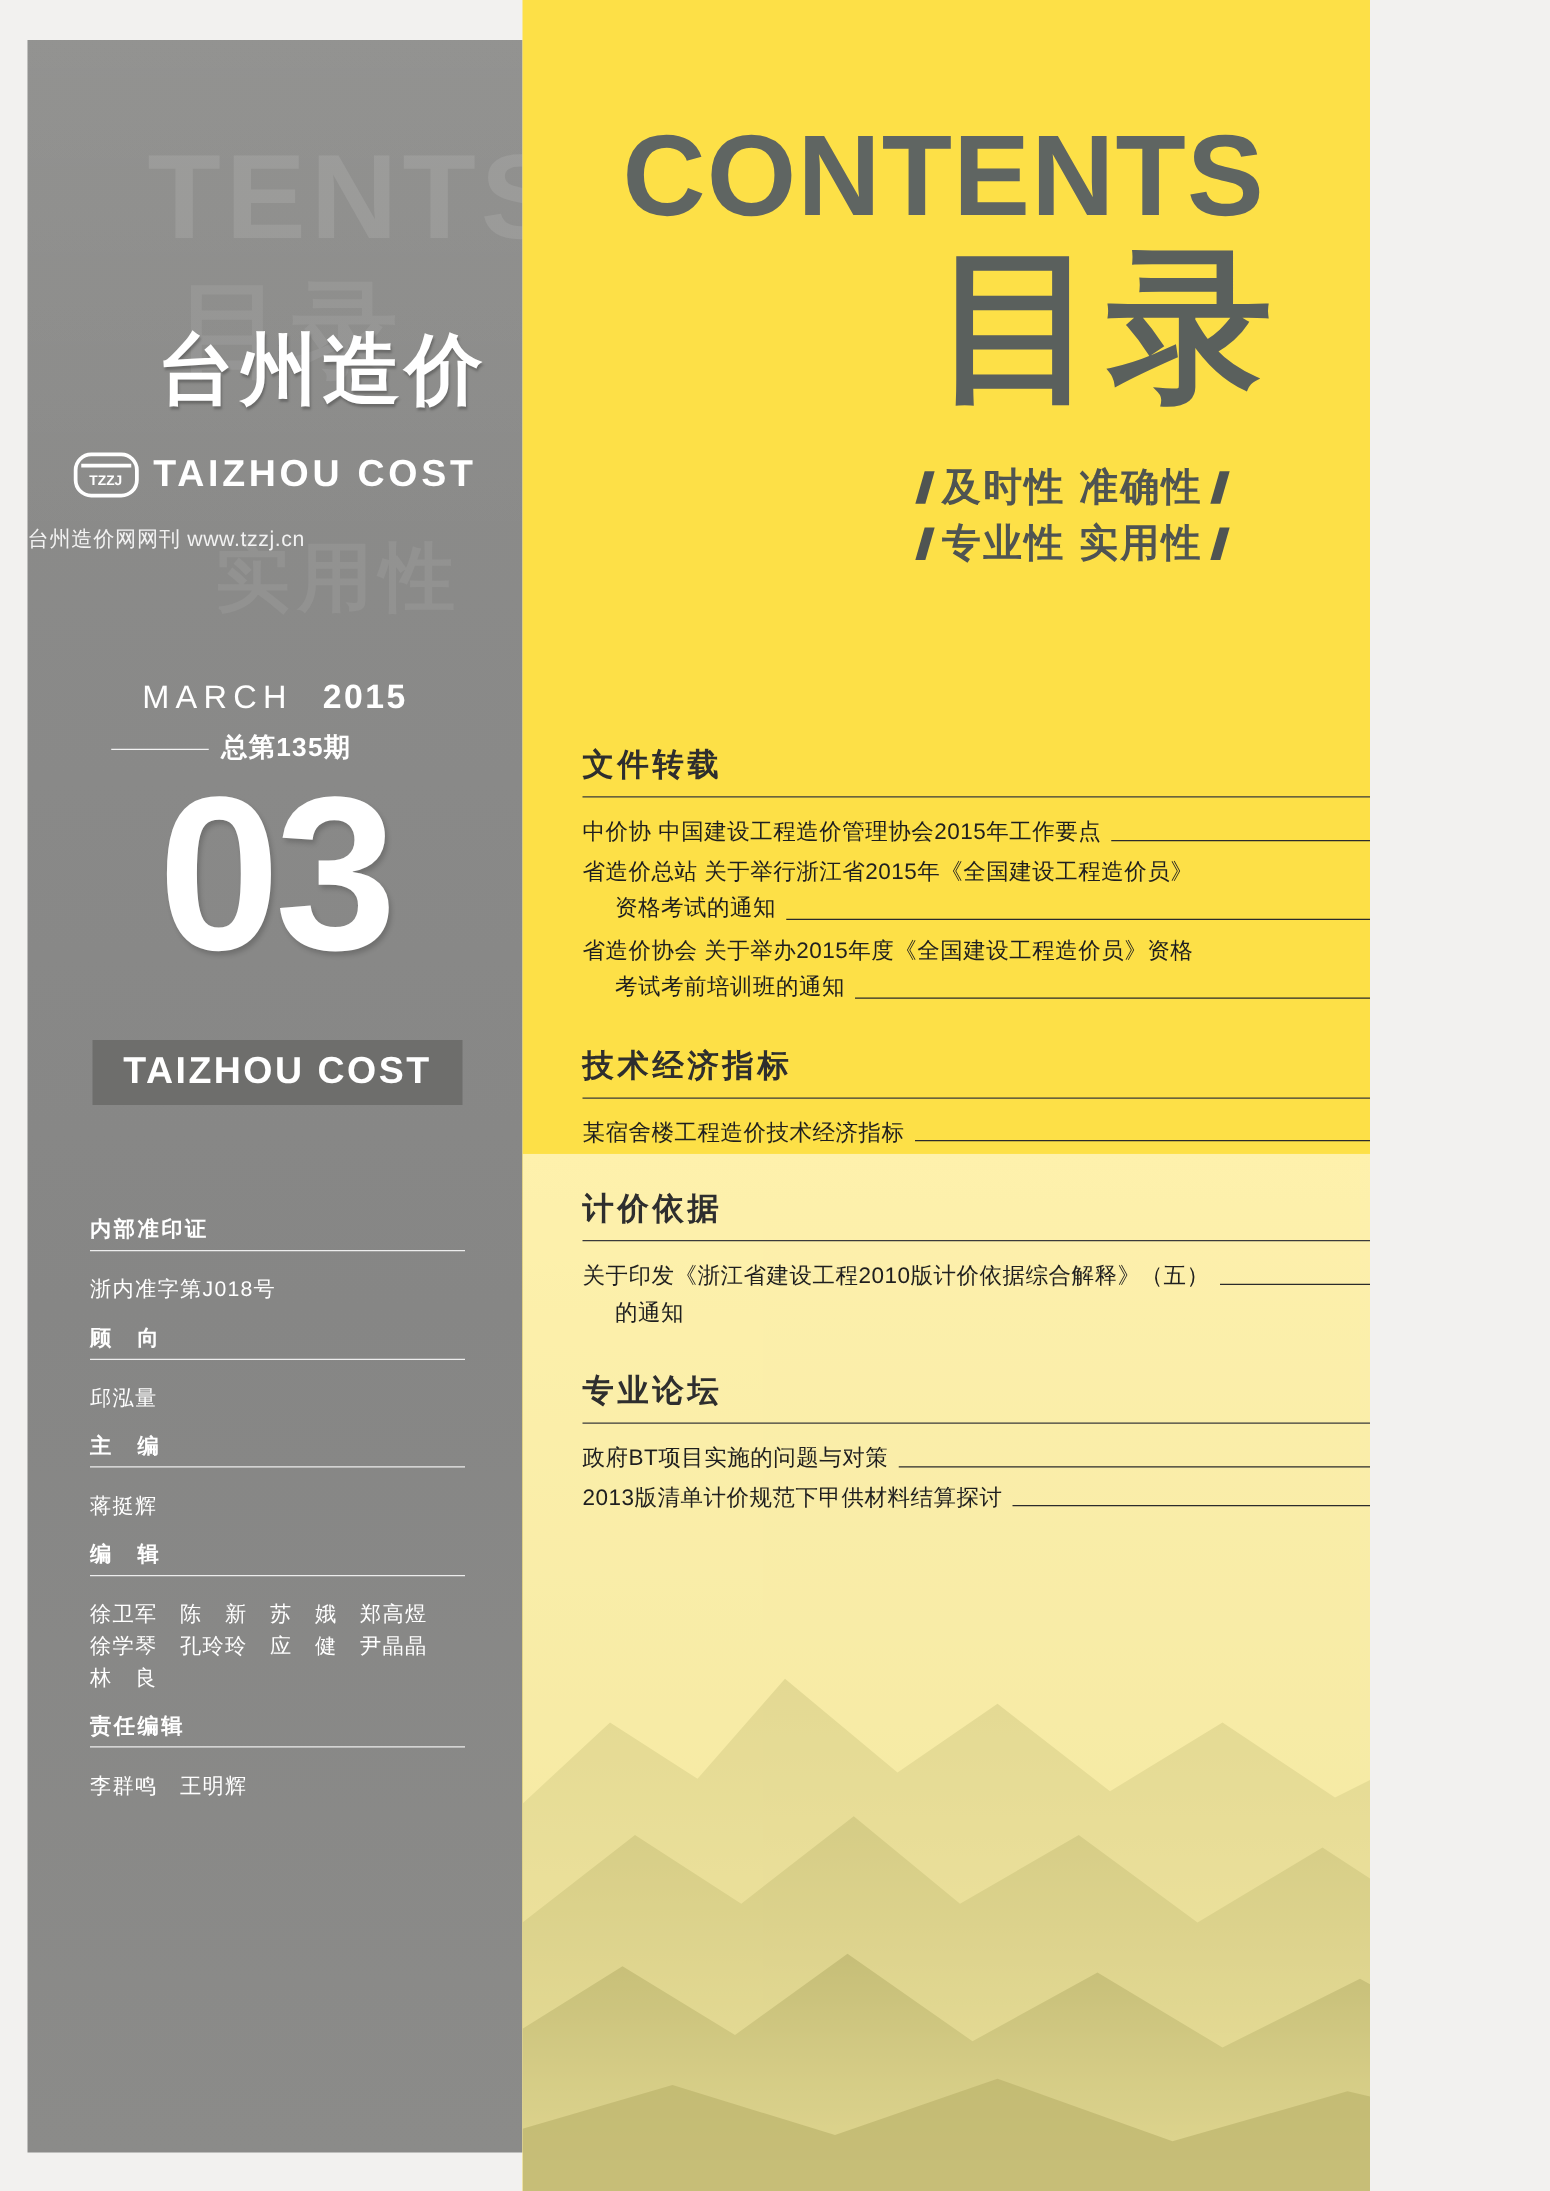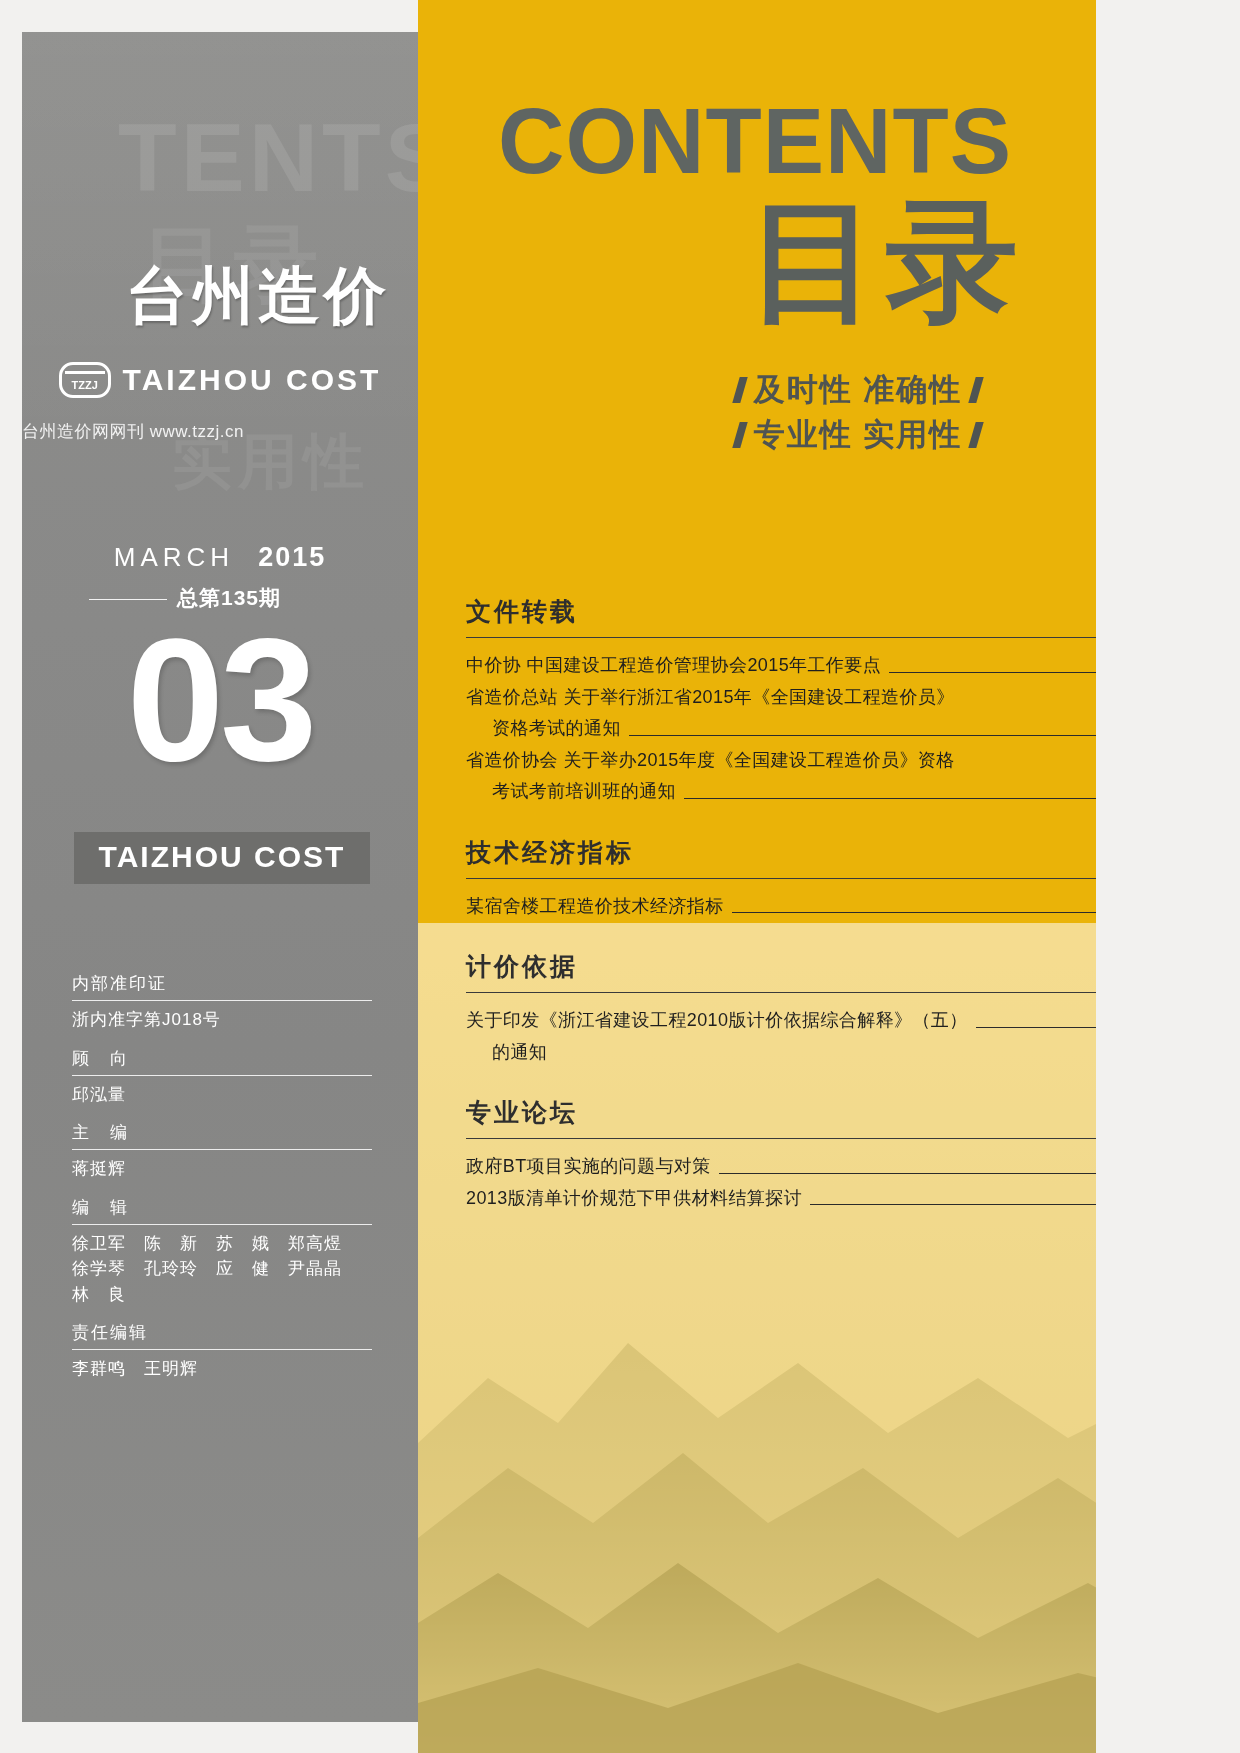--- a/index.html
+++ b/index.html
@@ -201,40 +201,40 @@
   .masthead {
     position: absolute;
     top: 940px;
     left: 50px;
     width: 300px;
     color: #ffffff;
   }
   .mh-block { margin-bottom: 14px; }
   .mh-title {
     font-size: 17px;
-    font-weight: normal;
+    font-weight: bold;
     letter-spacing: 2px;
     padding-bottom: 5px;
     border-bottom: 1px solid rgba(255,255,255,0.85);
-    margin-bottom: 6px;
+    margin-bottom: 18px;
   }
   .mh-value {
     font-size: 17px;
     line-height: 1.5;
     letter-spacing: 1px;
   }
 
   
   .right-col {
     position: absolute;
     left: 418px;
     top: 0;
     width: 678px;
     height: 1753px;
-    background: #eab308;
+    background: #fde047;
     overflow: hidden;
   }
   .mountain-bg {
     position: absolute;
     left: 0;
     bottom: 0;
     width: 822px;
     height: 830px;
     opacity: 0.55;
   }
@@ -317,20 +317,21 @@
     min-width: 16px;
   }
   .toc-item .pg {
     width: 46px;
     text-align: right;
     font-size: 18px;
     white-space: nowrap;
   }
   .toc-item.cont {
     padding-left: 26px;
+    font-family: Liberation Mono, monospace;
   }
   .toc-item.noline .dots { border-bottom: none; }
 </style>
 </head>
 <body>
 
 <div class="page">
 
   <div class="left-col">
 

